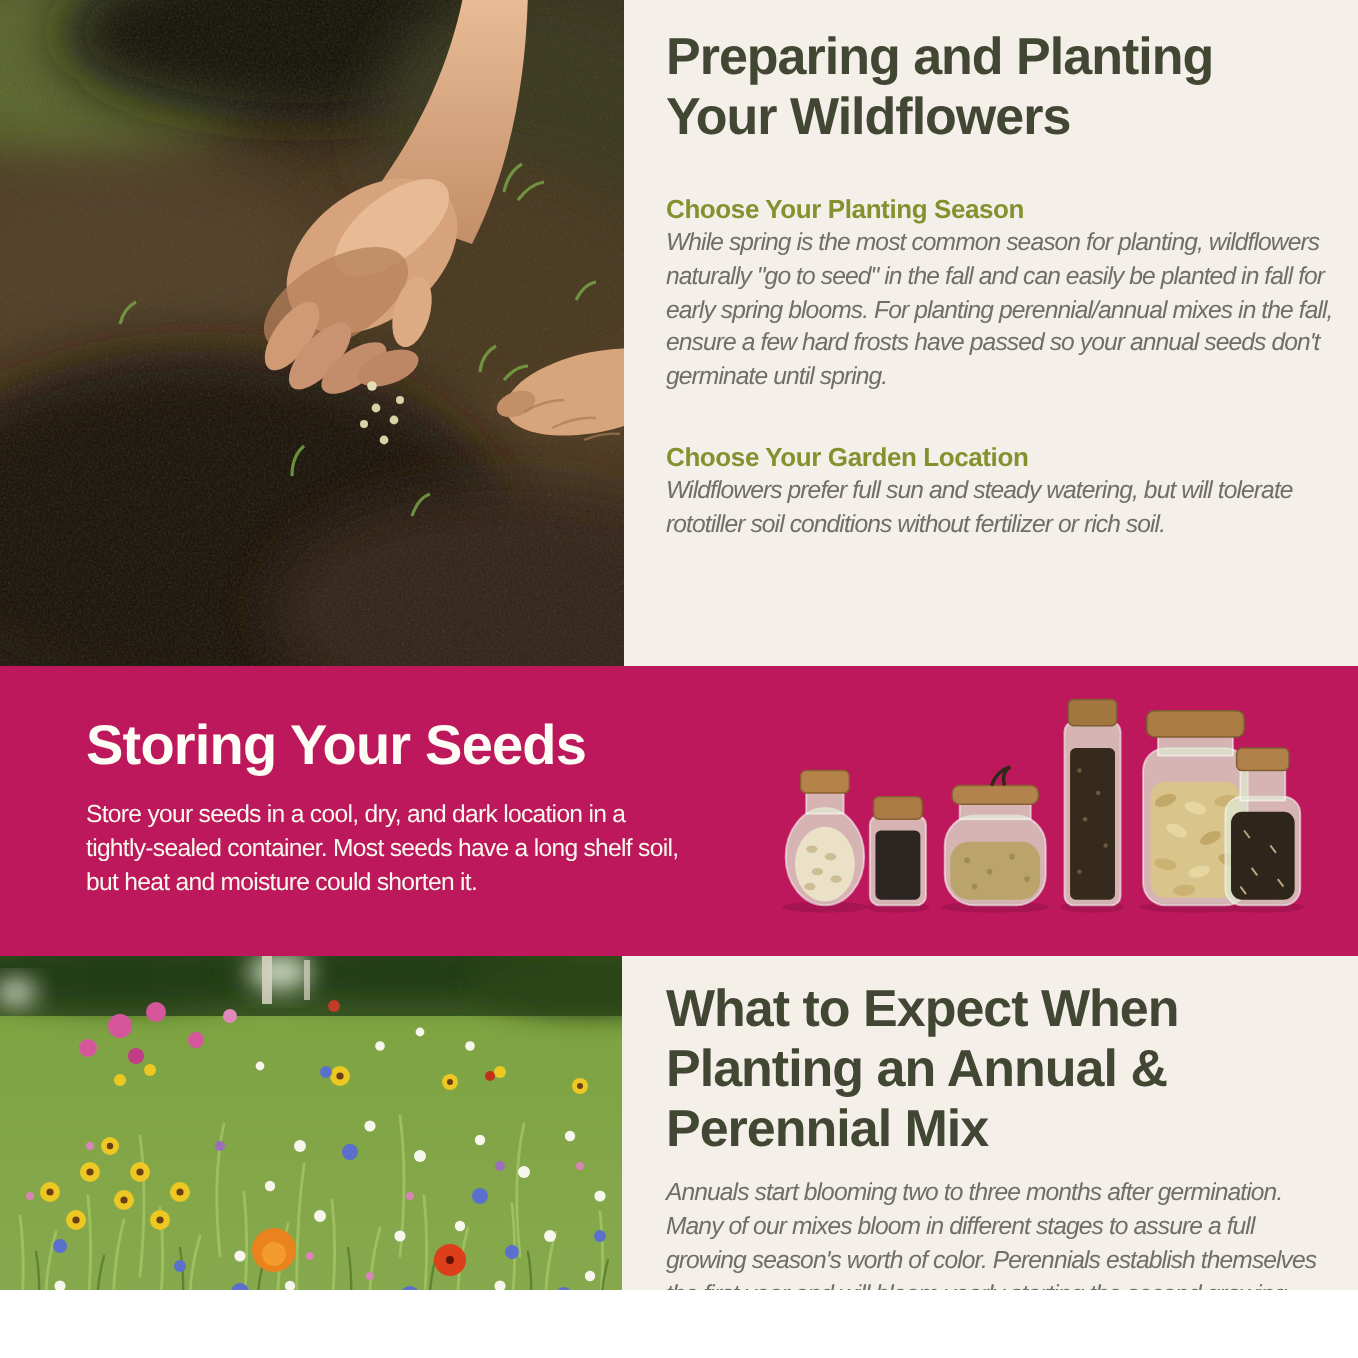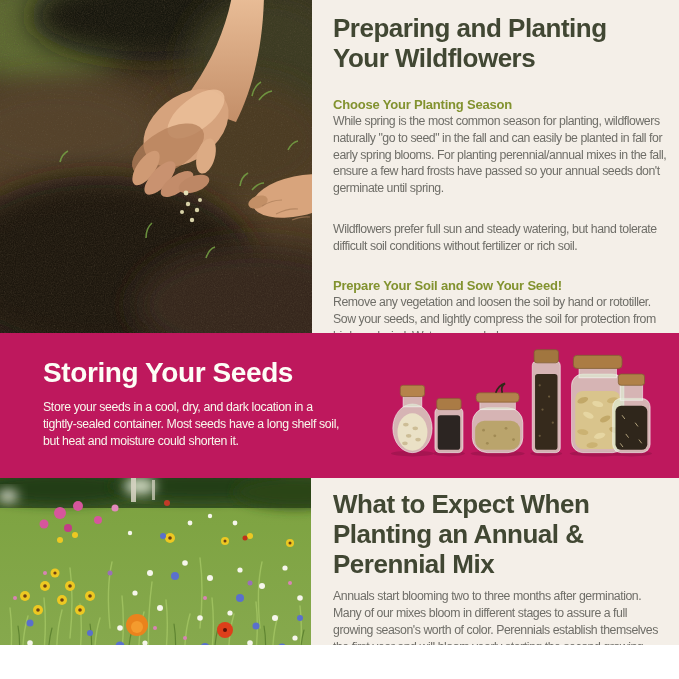--- a/index.html
+++ b/index.html
@@ -8,21 +8,21 @@
   .photo{position:absolute;overflow:hidden;}
   .photo svg{display:block;}
   .photo-top{left:0;top:0;width:312px;height:333px;}
   .panel-top{position:absolute;left:312px;top:0;right:0;height:333px;
              background:#f4efe8;box-sizing:border-box;padding:13px 12px 0 21px;}
   .headline{margin:0;color:#414733;font-size:26px;line-height:1.16;
             font-weight:bold;letter-spacing:-0.5px;}
   .sec{margin-top:24px;}
   .sec h2{margin:0 0 1px 0;color:#82922f;font-size:13px;letter-spacing:-0.2px;}
   .sec p,.panel-bottom p{margin:0;color:#6f6e68;font-size:12.3px;line-height:1.36;
-            letter-spacing:-0.45px;}
+            letter-spacing:-0.45px;font-style:italic;}
   .band{position:absolute;left:0;top:333px;width:679px;height:145px;background:#be185d;}
   .band-text{position:absolute;left:43px;top:24px;width:302px;}
   .band-title{margin:0;color:#fdfdf6;font-size:28px;font-weight:bold;letter-spacing:-0.4px;}
   .band-para{margin:10px 0 0 0;color:#f8f8ec;font-size:12.3px;line-height:1.4;
              letter-spacing:-0.35px;}
   .jars{position:absolute;right:27px;top:14px;width:262px;height:114px;}
   .photo-bottom{left:0;top:478px;width:311px;height:201px;}
   .panel-bottom{position:absolute;left:311px;top:478px;right:0;bottom:0;
                 background:#f4efe8;box-sizing:border-box;padding:11px 12px 0 22px;}
   .panel-bottom p{margin-top:9px;}
@@ -108,25 +108,22 @@
     </svg>
   </div>
 
   <section class="panel-top">
     <h1 class="headline">Preparing and Planting Your Wildflowers</h1>
     <div class="sec">
       <h2>Choose Your Planting Season</h2>
       <p>While spring is the most common season for planting, wildflowers naturally "go to seed" in the fall and can easily be planted in fall for early spring blooms. For planting perennial/annual mixes in the fall, ensure a few hard frosts have passed so your annual seeds don't germinate until spring.</p>
     </div>
     <div class="sec">
-      <p>Wildflowers prefer full sun and steady watering, but hand tolerate difficult soil conditions without fertilizer or rich soil.</p>
-    </div>
-    <div class="sec">
-      <h2>Prepare Your Soil and Sow Your Seed!</h2>
-      <p>Remove any vegetation and loosen the soil by hand or rototiller. Sow your seeds, and lightly compress the soil for protection from birds and wind. Water as needed.</p>
+      <h2>Choose Your Garden Location</h2>
+      <p>Wildflowers prefer full sun and steady watering, but will tolerate rototiller soil conditions without fertilizer or rich soil.</p>
     </div>
   </section>
 
   <section class="band">
     <div class="band-text">
       <h1 class="band-title">Storing Your Seeds</h1>
       <p class="band-para">Store your seeds in a cool, dry, and dark location in a tightly-sealed container. Most seeds have a long shelf soil, but heat and moisture could shorten it.</p>
     </div>
     <div class="jars">
       <svg width="262" height="114" viewBox="0 0 280 120">

